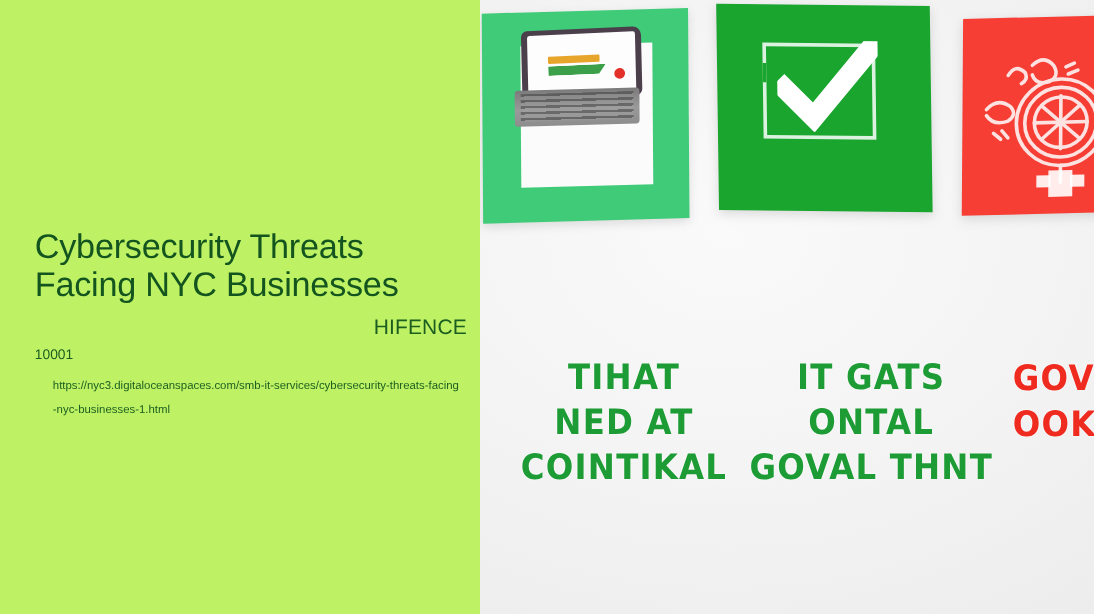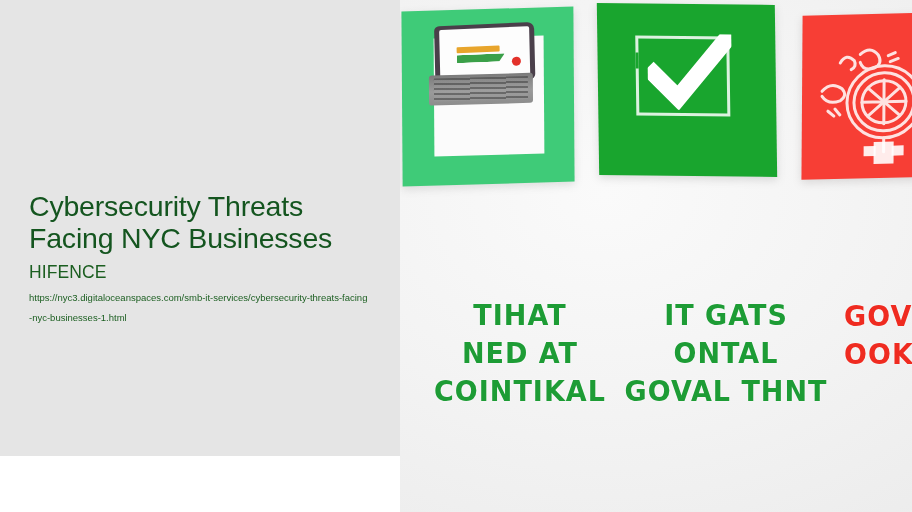--- a/index.html
+++ b/index.html
@@ -17,23 +17,23 @@
     width: 912px;
     height: 512px;
     display: flex;
     overflow: hidden;
   }
 
   
   .info-panel {
     position: relative;
     width: 400px;
-    height: 456px;
+    height: 512px;
     flex: 0 0 400px;
-    background: #e5e5e5;
+    background: #bef264;
     box-sizing: border-box;
   }
   .info-inner {
     position: absolute;
     left: 29px;
     top: 190px;
     width: 360px;
   }
   .headline {
     font-family: "Liberation Sans", sans-serif;
@@ -46,34 +46,35 @@
     white-space: pre-line;
   }
   .brand {
     font-family: "Liberation Sans", sans-serif;
     font-size: 17.5px;
     line-height: 22px;
     font-weight: 400;
     color: #1b5e20;
     margin: 0 0 3px 0;
     letter-spacing: 0.1px;
+    text-align: right;
   }
   .contact-line {
     font-family: "Liberation Sans", sans-serif;
     font-size: 11.5px;
     line-height: 21px;
     color: #1b5e20;
     margin: 0;
   }
   .url-block {
     font-family: "Liberation Sans", sans-serif;
     font-size: 9.5px;
     line-height: 20px;
     color: #1b5e20;
-    margin: 5px 0 0 0;
+    margin: 5px 0 0 15px;
     width: 340px;
     word-break: break-all;
   }
 
   
   .photo-panel {
     position: relative;
     width: 512px;
     height: 512px;
     flex: 0 0 512px;
@@ -292,20 +293,21 @@
     <div class="info-inner">
 
       <h1 class="headline">Cybersecurity Threats
 Facing NYC Businesses</h1>
 
       <div class="brand">HIFENCE</div>
 
 
 
 
+      <div class="contact-line">10001</div>
 
       <div class="url-block">https://nyc3.digitaloceanspaces.com/smb-it-services/cybersecurity-threats-facing-nyc-businesses-1.html</div>
 
     </div>
   </div>
 
   <div class="photo-panel">
 
     <div class="card" id="card-laptop">
       <div class="laptop-white-area"></div>

